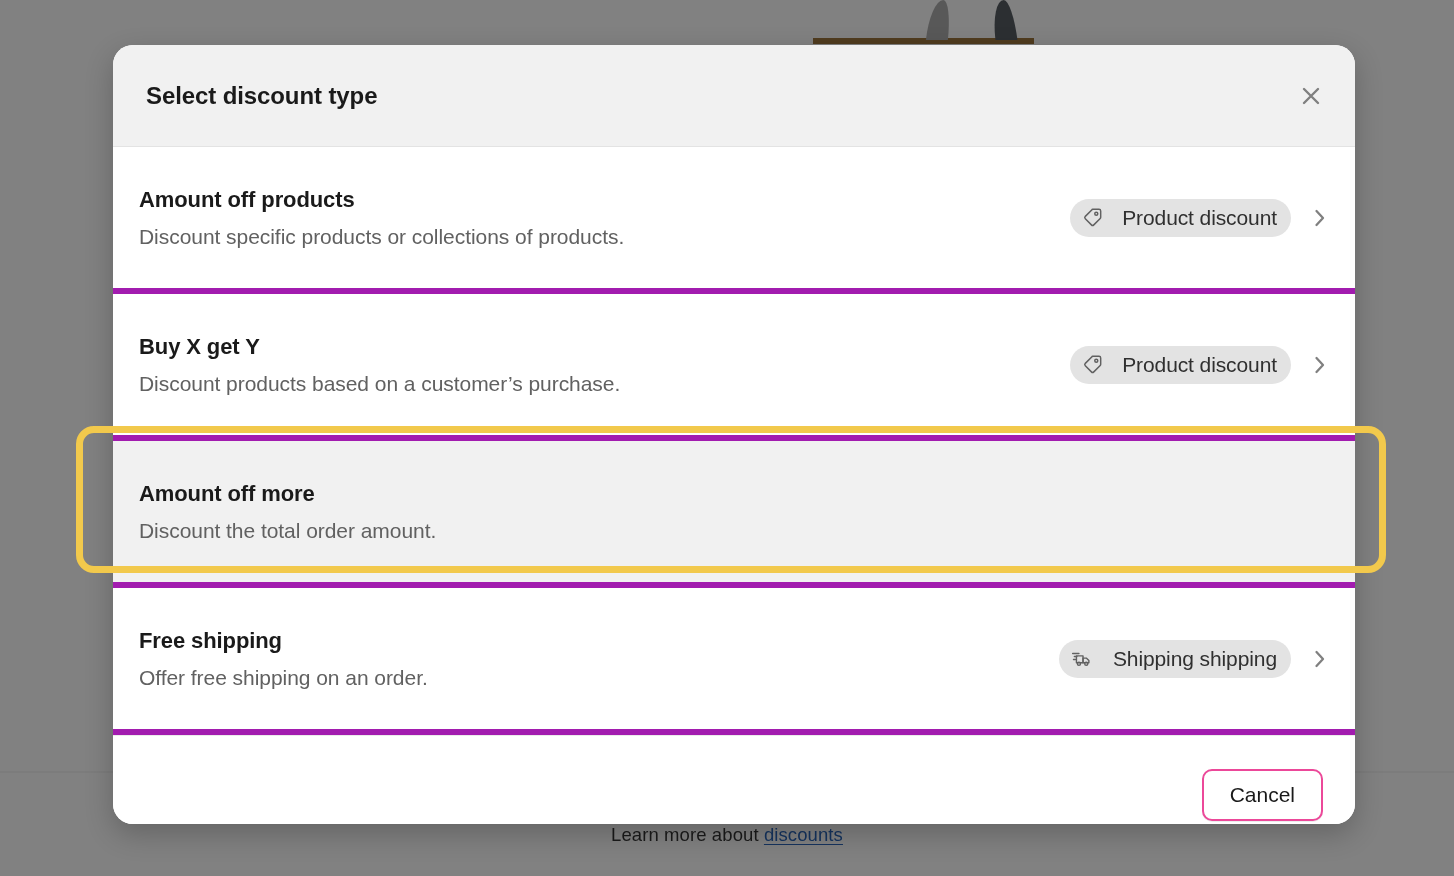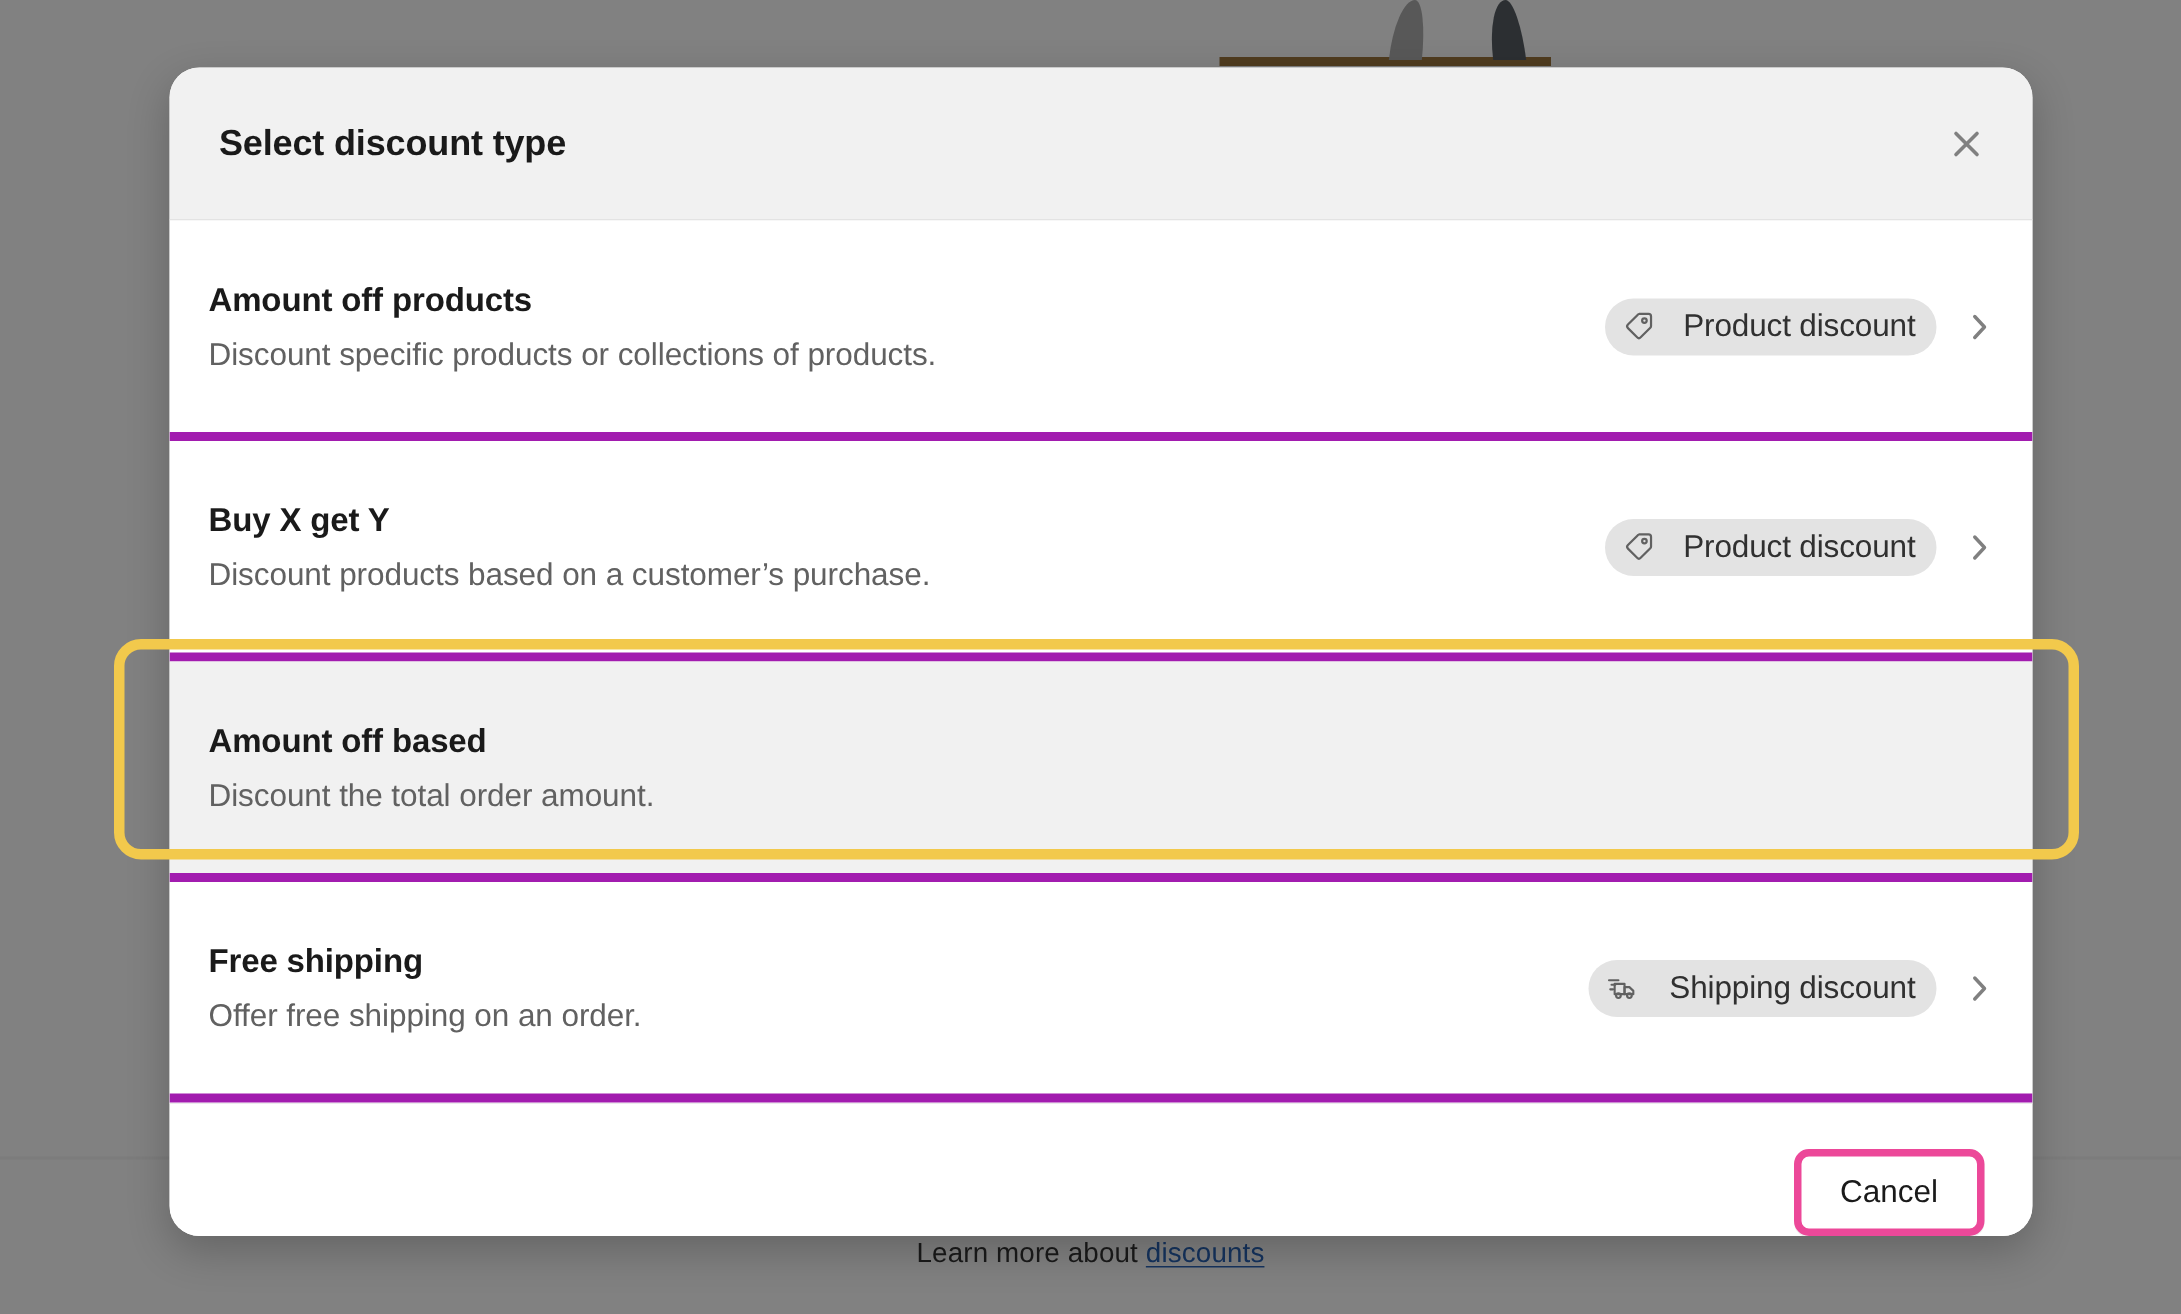--- a/index.html
+++ b/index.html
@@ -199,21 +199,21 @@
     display: flex;
     align-items: center;
     justify-content: flex-end;
     padding: 0 32px;
   }
   .cancel-btn {
     font-family: "Liberation Sans", sans-serif;
     font-size: 21px;
     color: #1a1a1a;
     background: #ffffff;
-    border: 5px solid #ec4899;
+    border: 2px solid #ec4899;
     border-radius: 10px;
     padding: 12px 26px;
     cursor: pointer;
     box-shadow: 0 1px 0 rgba(0,0,0,0.07);
   }
 
   
   .annotation {
     position: absolute;
     left: 76px;
@@ -297,42 +297,42 @@
         <span class="chevron">
           <svg width="14" height="22" viewBox="0 0 14 22" fill="none">
             <path d="M3.5 4 L10 11 L3.5 18" stroke="#808080" stroke-width="2.3" stroke-linecap="round" stroke-linejoin="round"></path>
           </svg>
         </span>
       </div>
     </div>
 
     <div class="option-row selected">
       <div class="option-text">
-        <div class="option-title">Amount off based</div>
+        <div class="option-title">Amount off more</div>
         <div class="option-desc">Discount the total order amount.</div>
       </div>
     </div>
 
     <div class="option-row">
       <div class="option-text">
         <div class="option-title">Free shipping</div>
         <div class="option-desc">Offer free shipping on an order.</div>
       </div>
       <div class="option-right">
         <span class="badge">
           <span>
             <svg width="23" height="21" viewBox="0 0 22 20" fill="none">
               <path d="M5.2 7.5h6.3v6.6H5.2z" stroke="#616161" stroke-width="1.35" stroke-linejoin="round"></path>
               <path d="M11.5 9.6h3.1l2.5 2.4v2.1h-5.6z" stroke="#616161" stroke-width="1.35" stroke-linejoin="round"></path>
               <circle cx="7.6" cy="15" r="1.5" stroke="#616161" stroke-width="1.35"></circle>
               <circle cx="14.6" cy="15" r="1.5" stroke="#616161" stroke-width="1.35"></circle>
               <path d="M1.6 5.2h6M3.2 8.1h2.4M2.4 11h1.8" stroke="#616161" stroke-width="1.35" stroke-linecap="round"></path>
             </svg>
           </span>
-          <span>Shipping discount</span>
+          <span>Shipping shipping</span>
         </span>
         <span class="chevron">
           <svg width="14" height="22" viewBox="0 0 14 22" fill="none">
             <path d="M3.5 4 L10 11 L3.5 18" stroke="#808080" stroke-width="2.3" stroke-linecap="round" stroke-linejoin="round"></path>
           </svg>
         </span>
       </div>
     </div>
 
   </div>

